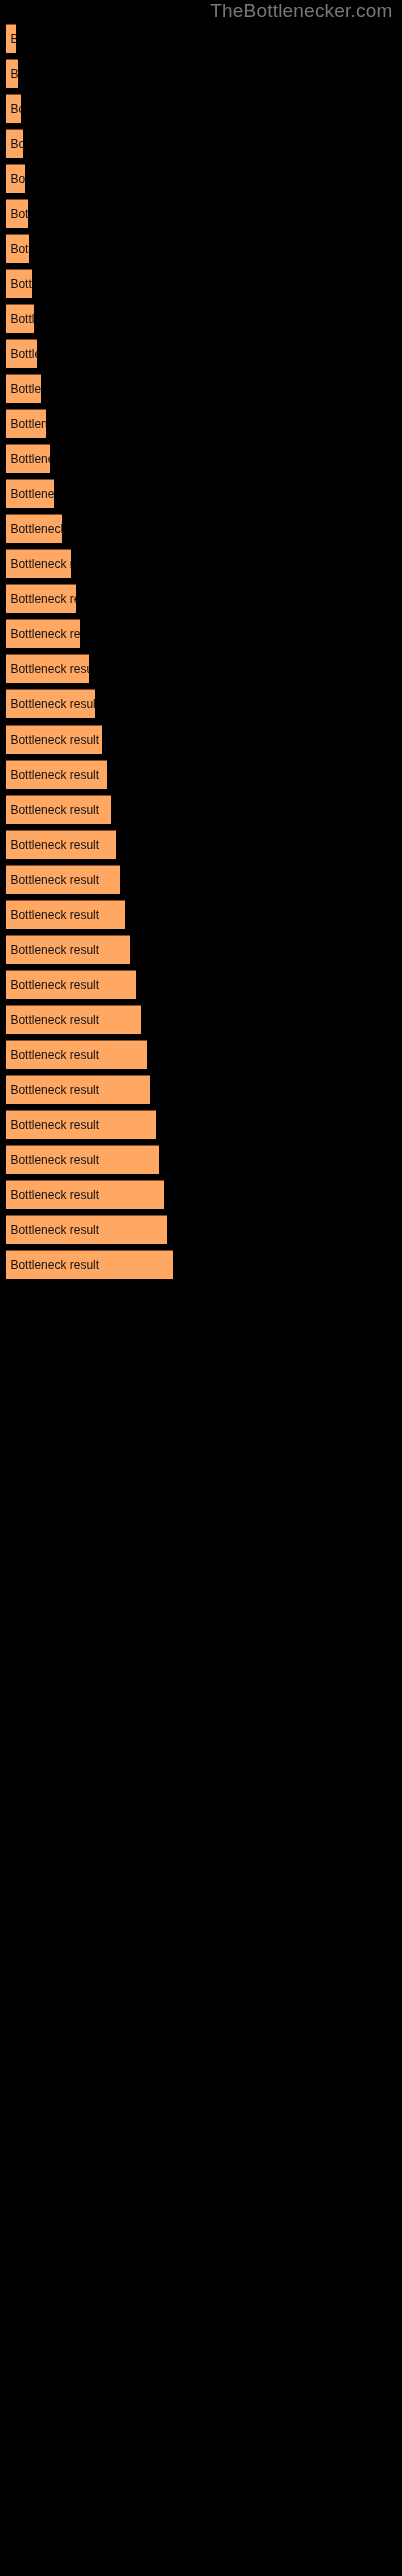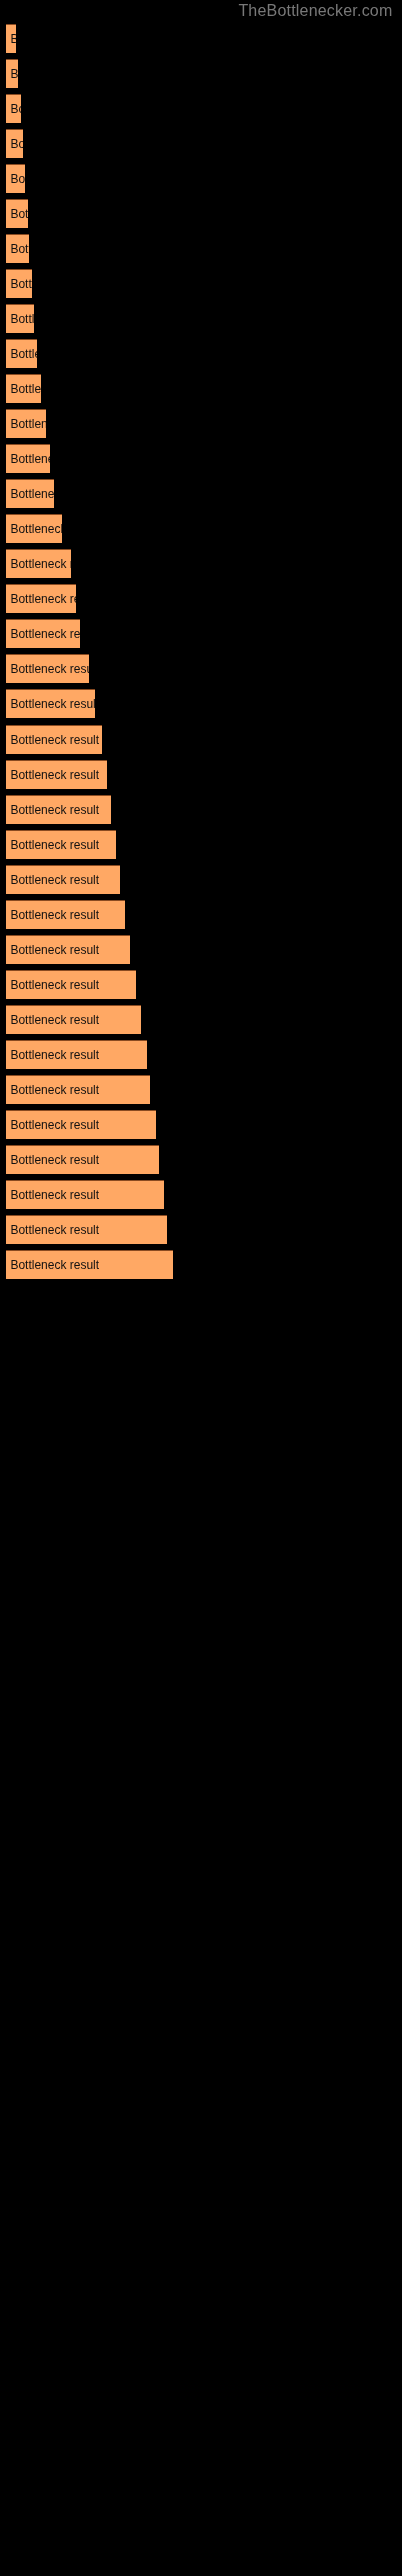--- a/index.html
+++ b/index.html
@@ -12,21 +12,21 @@
   }
   #chart{
     position:relative;
     width:403px;
     height:2576px;
   }
   .watermark{
     position:absolute;
     top:0px;
     right:10.5px;
-    font-size:16px;
+    font-size:19px;
     line-height:22.5px;
     color:#787878;
     letter-spacing:0.2px;
     white-space:nowrap;
     user-select:none;
   }
   .plot{
     position:absolute;
     left:0; top:0;
     width:403px; height:2576px;

